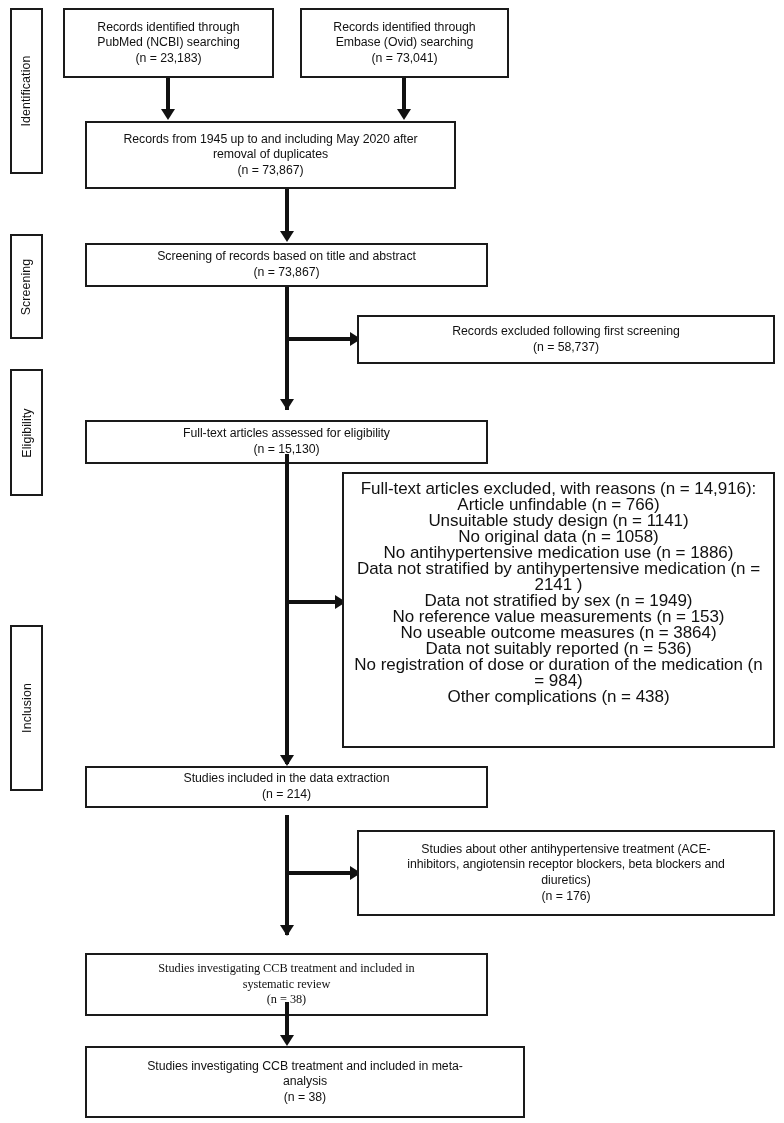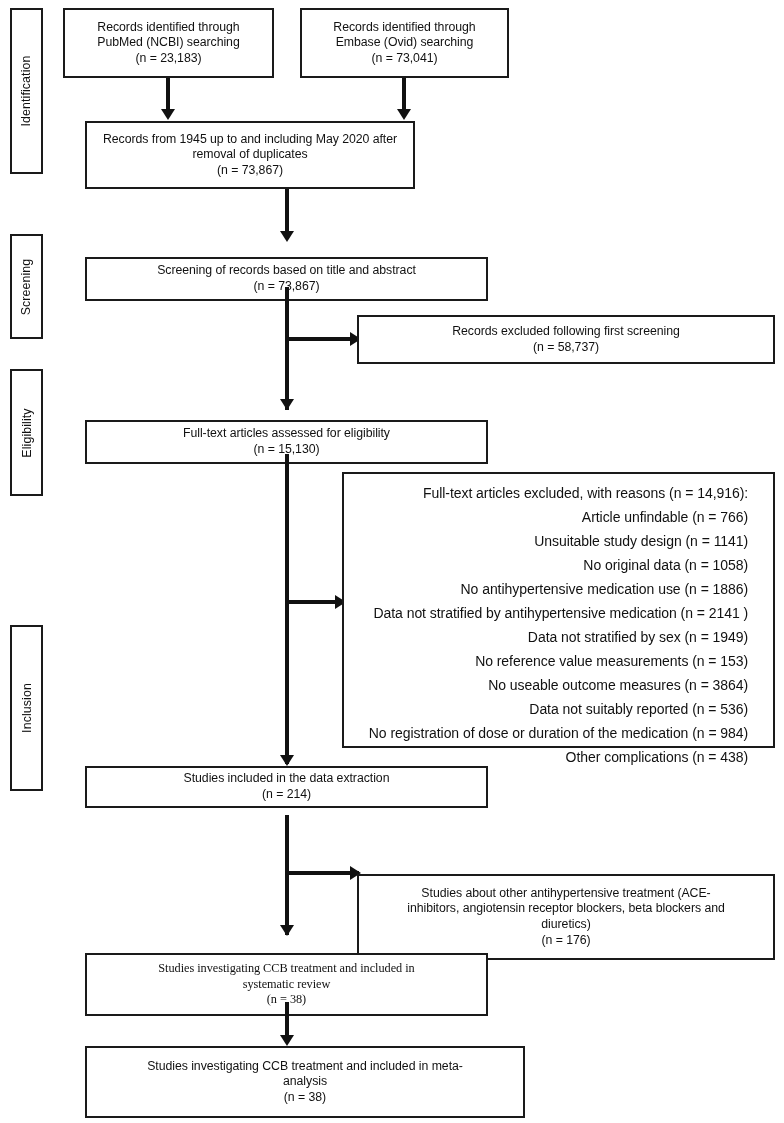--- a/index.html
+++ b/index.html
@@ -35,23 +35,22 @@
     letter-spacing: -0.05px;
     padding: 8px 6px;
     white-space: pre-line;
     color: #111111;
   }
 
   
   .fbox.reasons {
     align-items: flex-start;
     padding-top: 7px;
-    line-height: 24px;
-    font-size: 14px;
-    text-align: right;
+    line-height: 16.0px;
+    font-size: 17px;
   }
 
   
   .stage {
     position: absolute;
     box-sizing: border-box;
     border: 2px solid #1a1a1a;
     background: #ffffff;
     display: flex;
     align-items: center;
@@ -124,28 +123,28 @@
   <div class="fbox" style="left:300px; top:8px; width:209px; height:70px;">Records identified through
 Embase (Ovid) searching
 (n = 73,041)</div>
 
   <div class="vline" style="left:166px; top:78px; width:4px; height:33px;"></div>
   <div class="arrow-down" style="left:161px; top:109px;"></div>
 
   <div class="vline" style="left:402px; top:78px; width:4px; height:33px;"></div>
   <div class="arrow-down" style="left:397px; top:109px;"></div>
 
-  <div class="fbox" style="left:85px; top:121px; width:330px; height:68px;">Records from 1945 up to and including May 2020 after
+  <div class="fbox" style="left:85px; top:121px; width:371px; height:68px;">Records from 1945 up to and including May 2020 after
 removal of duplicates
 (n = 73,867)</div>
 
   <div class="vline" style="left:285px; top:189px; width:4px; height:45px;"></div>
   <div class="arrow-down" style="left:280px; top:231px;"></div>
 
-  <div class="fbox" style="left:85px; top:257px; width:403px; height:44px;">Screening of records based on title and abstract
+  <div class="fbox" style="left:85px; top:243px; width:403px; height:44px;">Screening of records based on title and abstract
 (n = 73,867)</div>
 
   <div class="vline" style="left:285px; top:287px; width:4px; height:123px;"></div>
   <div class="arrow-down" style="left:280px; top:399px;"></div>
 
   <div class="hline" style="left:289px; top:337px; width:70px; height:4px;"></div>
   <div class="arrow-right" style="left:350px; top:332px;"></div>
 
   <div class="fbox" style="left:357px; top:315px; width:418px; height:49px;">Records excluded following first screening
 (n = 58,737)</div>
@@ -174,21 +173,21 @@
 
   <div class="fbox" style="left:85px; top:766px; width:403px; height:42px;">Studies included in the data extraction
 (n = 214)</div>
 
   <div class="vline" style="left:285px; top:815px; width:4px; height:120px;"></div>
   <div class="arrow-down" style="left:280px; top:925px;"></div>
 
   <div class="hline" style="left:289px; top:871px; width:70px; height:4px;"></div>
   <div class="arrow-right" style="left:350px; top:866px;"></div>
 
-  <div class="fbox" style="left:357px; top:830px; width:418px; height:86px;margin-top:44px;">Studies about other antihypertensive treatment (ACE-
+  <div class="fbox" style="left:357px; top:830px; width:418px; height:86px;">Studies about other antihypertensive treatment (ACE-
 inhibitors, angiotensin receptor blockers, beta blockers and
 diuretics)
 (n = 176)</div>
 
   <div class="fbox" style="left:85px; top:953px; width:403px; height:63px;font-family:Liberation Serif, serif;">Studies investigating CCB treatment and included in
 systematic review
 (n = 38)</div>
 
   <div class="vline" style="left:285px; top:1002px; width:4px; height:36px;"></div>
   <div class="arrow-down" style="left:280px; top:1035px;"></div>

